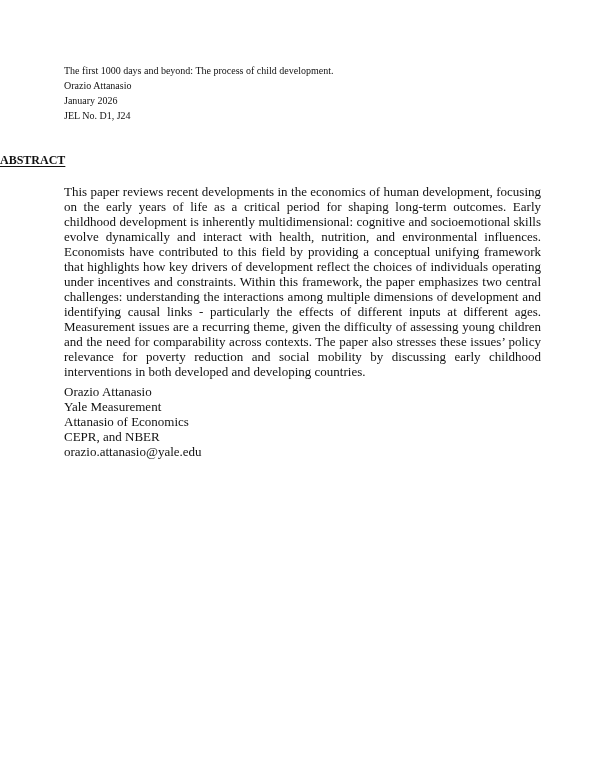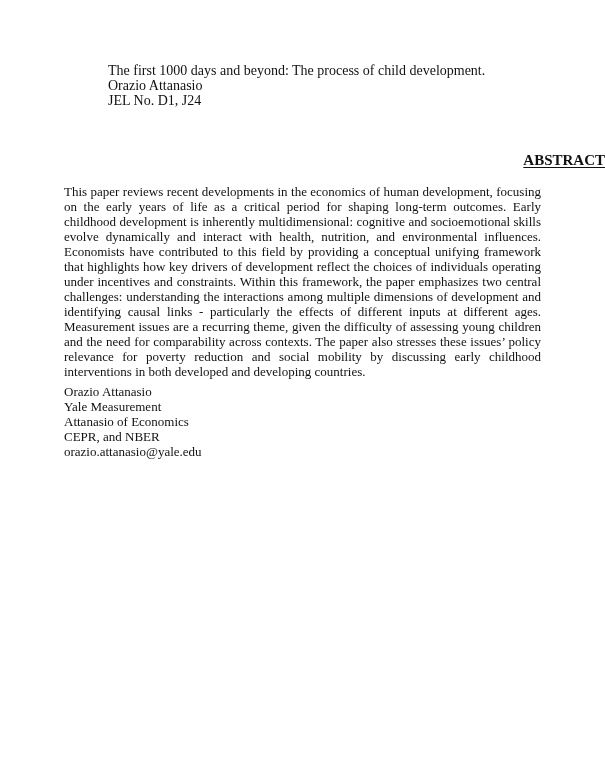--- a/index.html
+++ b/index.html
@@ -21,34 +21,33 @@
       top: 0;
       width: 605px;
       height: 783px;
       background: #ffffff;
     }
     .header-block {
       position: absolute;
       left: 64px;
       top: 63px;
       width: 480px;
-      font-size: 14px;
+      font-size: 10px;
       line-height: 15px;
-      margin-left: 44px;
     }
     .header-block div {
       white-space: nowrap;
     }
     .abstract-heading {
       position: absolute;
       left: 0;
       width: 605px;
       top: 153px;
-      text-align: right;
-      font-size: 15px;
+      text-align: left;
+      font-size: 12px;
       line-height: 15px;
       font-weight: bold;
       text-decoration: underline;
       text-underline-offset: 2px;
     }
     .abstract-body {
       position: absolute;
       left: 64px;
       top: 184px;
       width: 477px;
@@ -73,20 +72,21 @@
     }
   </style>
 </head>
 <body>
 
 <div class="page">
 
   <div class="header-block">
     <div>The first 1000 days and beyond: The process of child development.</div>
     <div>Orazio Attanasio</div>
+    <div>January 2026</div>
     <div>JEL No. D1, J24</div>
   </div>
 
   <div class="abstract-heading">ABSTRACT</div>
 
   <div class="abstract-body">
     <p>This paper reviews recent developments in the economics of human development, focusing on the early years of life as a critical period for shaping long-term outcomes. Early childhood development is inherently multidimensional: cognitive and socioemotional skills evolve dynamically and interact with health, nutrition, and environmental influences. Economists have contributed to this field by providing a conceptual unifying framework that highlights how key drivers of development reflect the choices of individuals operating under incentives and constraints. Within this framework, the paper emphasizes two central challenges: understanding the interactions among multiple dimensions of development and identifying causal links - particularly the effects of different inputs at different ages. Measurement issues are a recurring theme, given the difficulty of assessing young children and the need for comparability across contexts. The paper also stresses these issues’ policy relevance for poverty reduction and social mobility by discussing  early childhood interventions in both developed and developing countries.</p>
   </div>
 
   <div class="affiliation-block">

